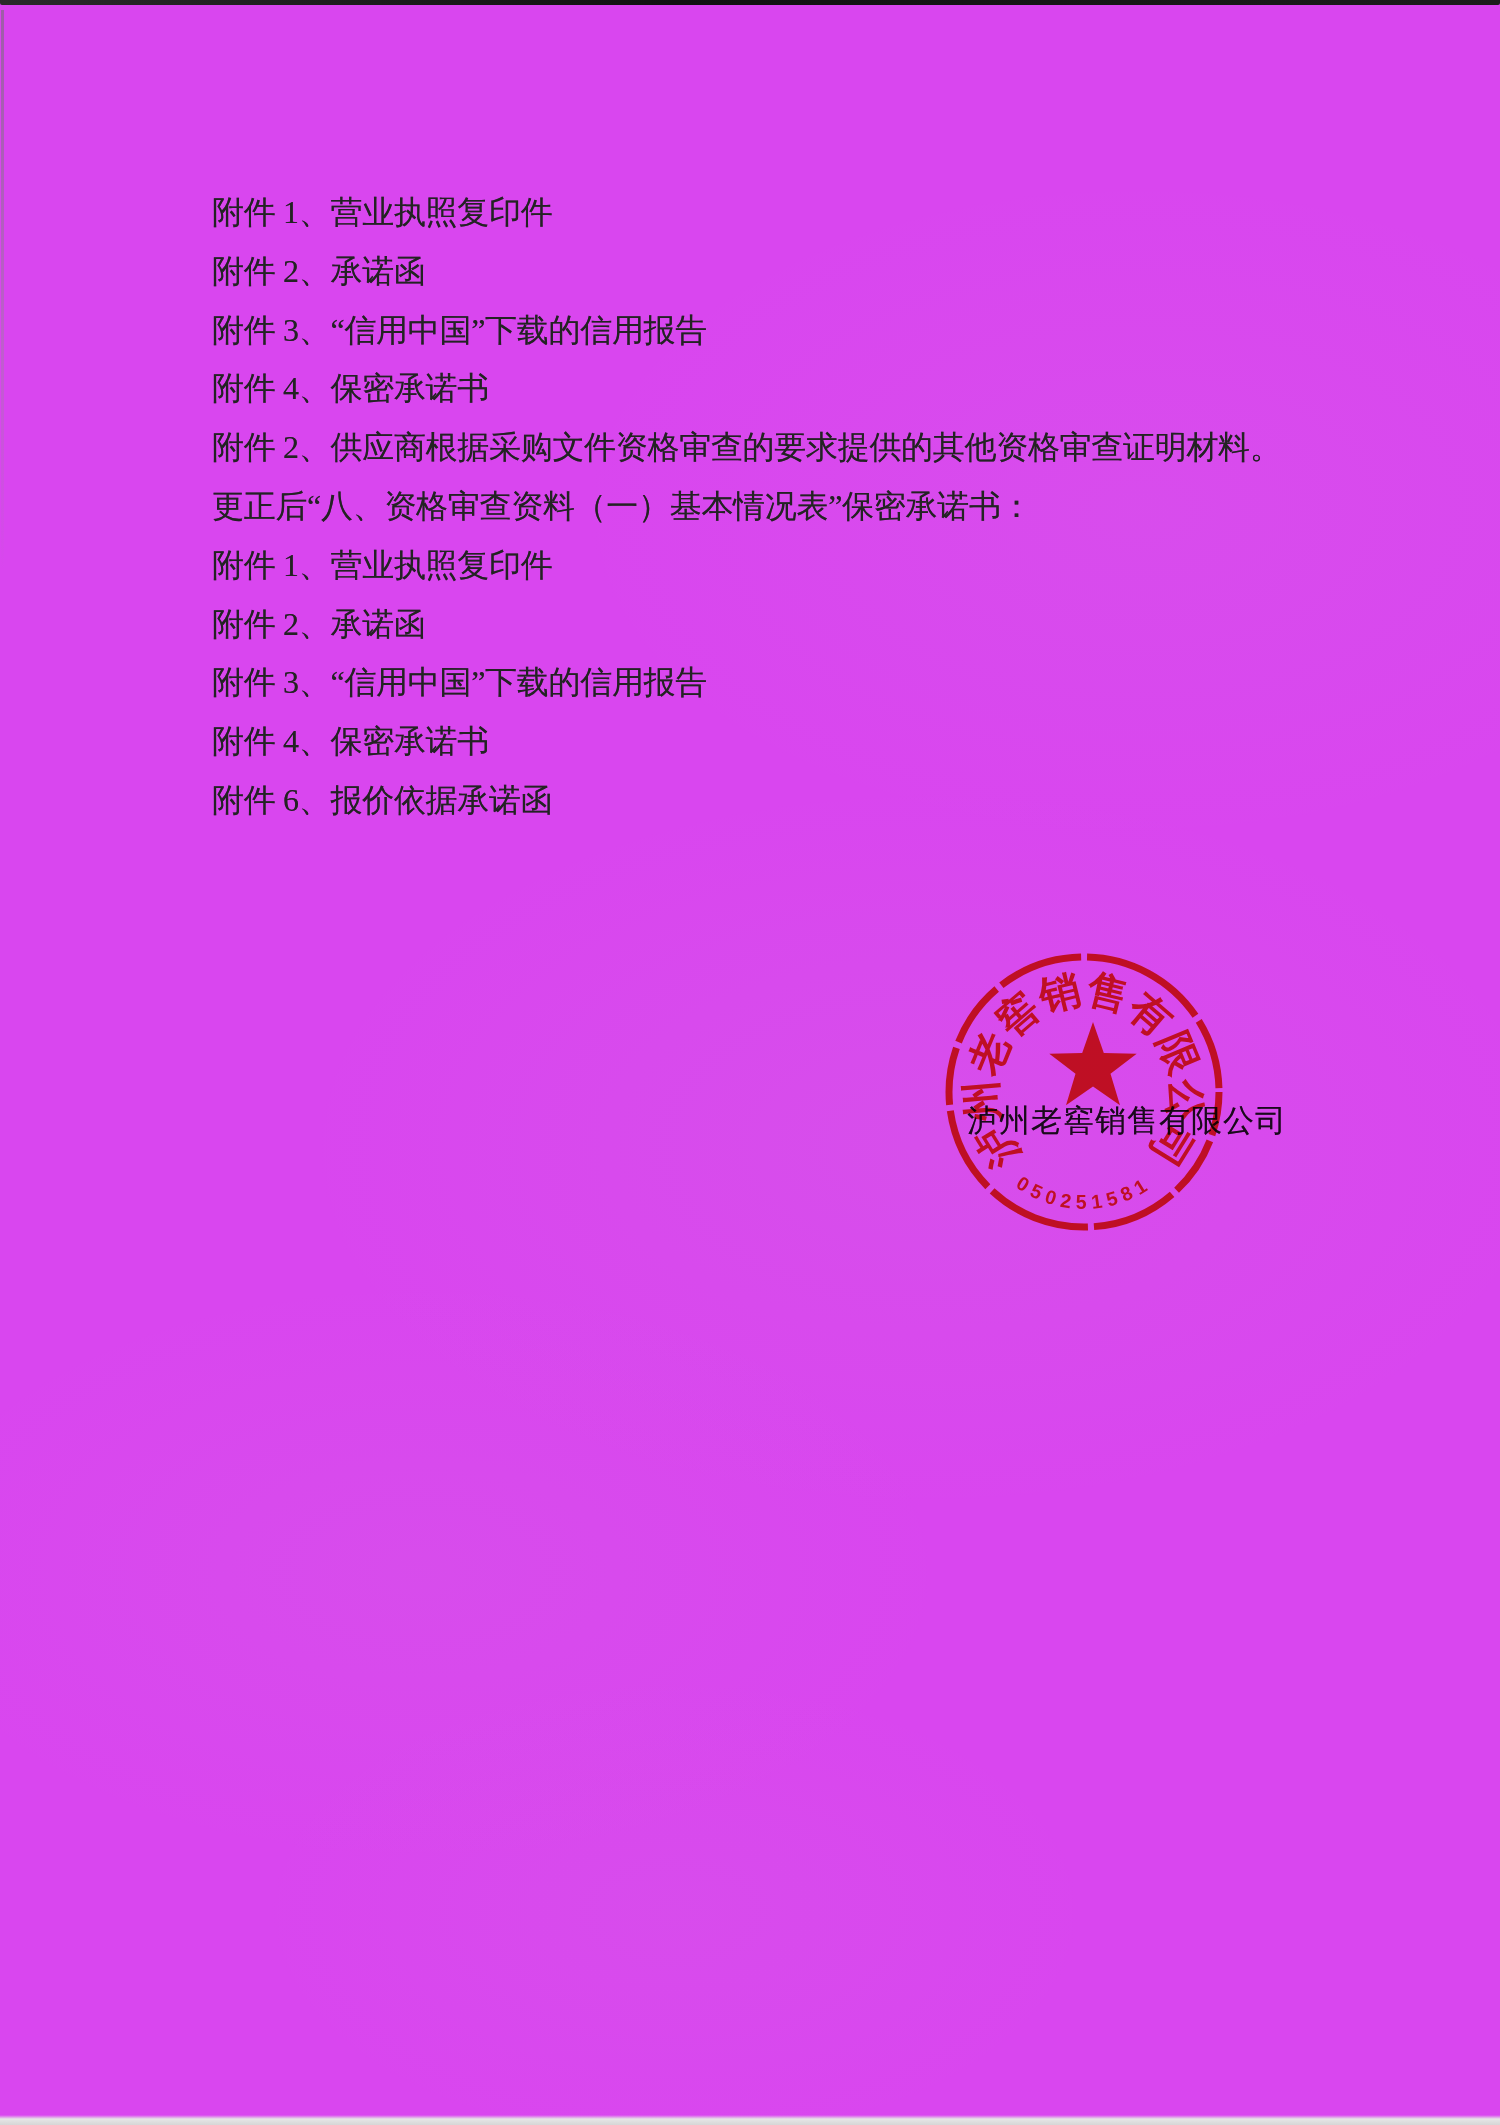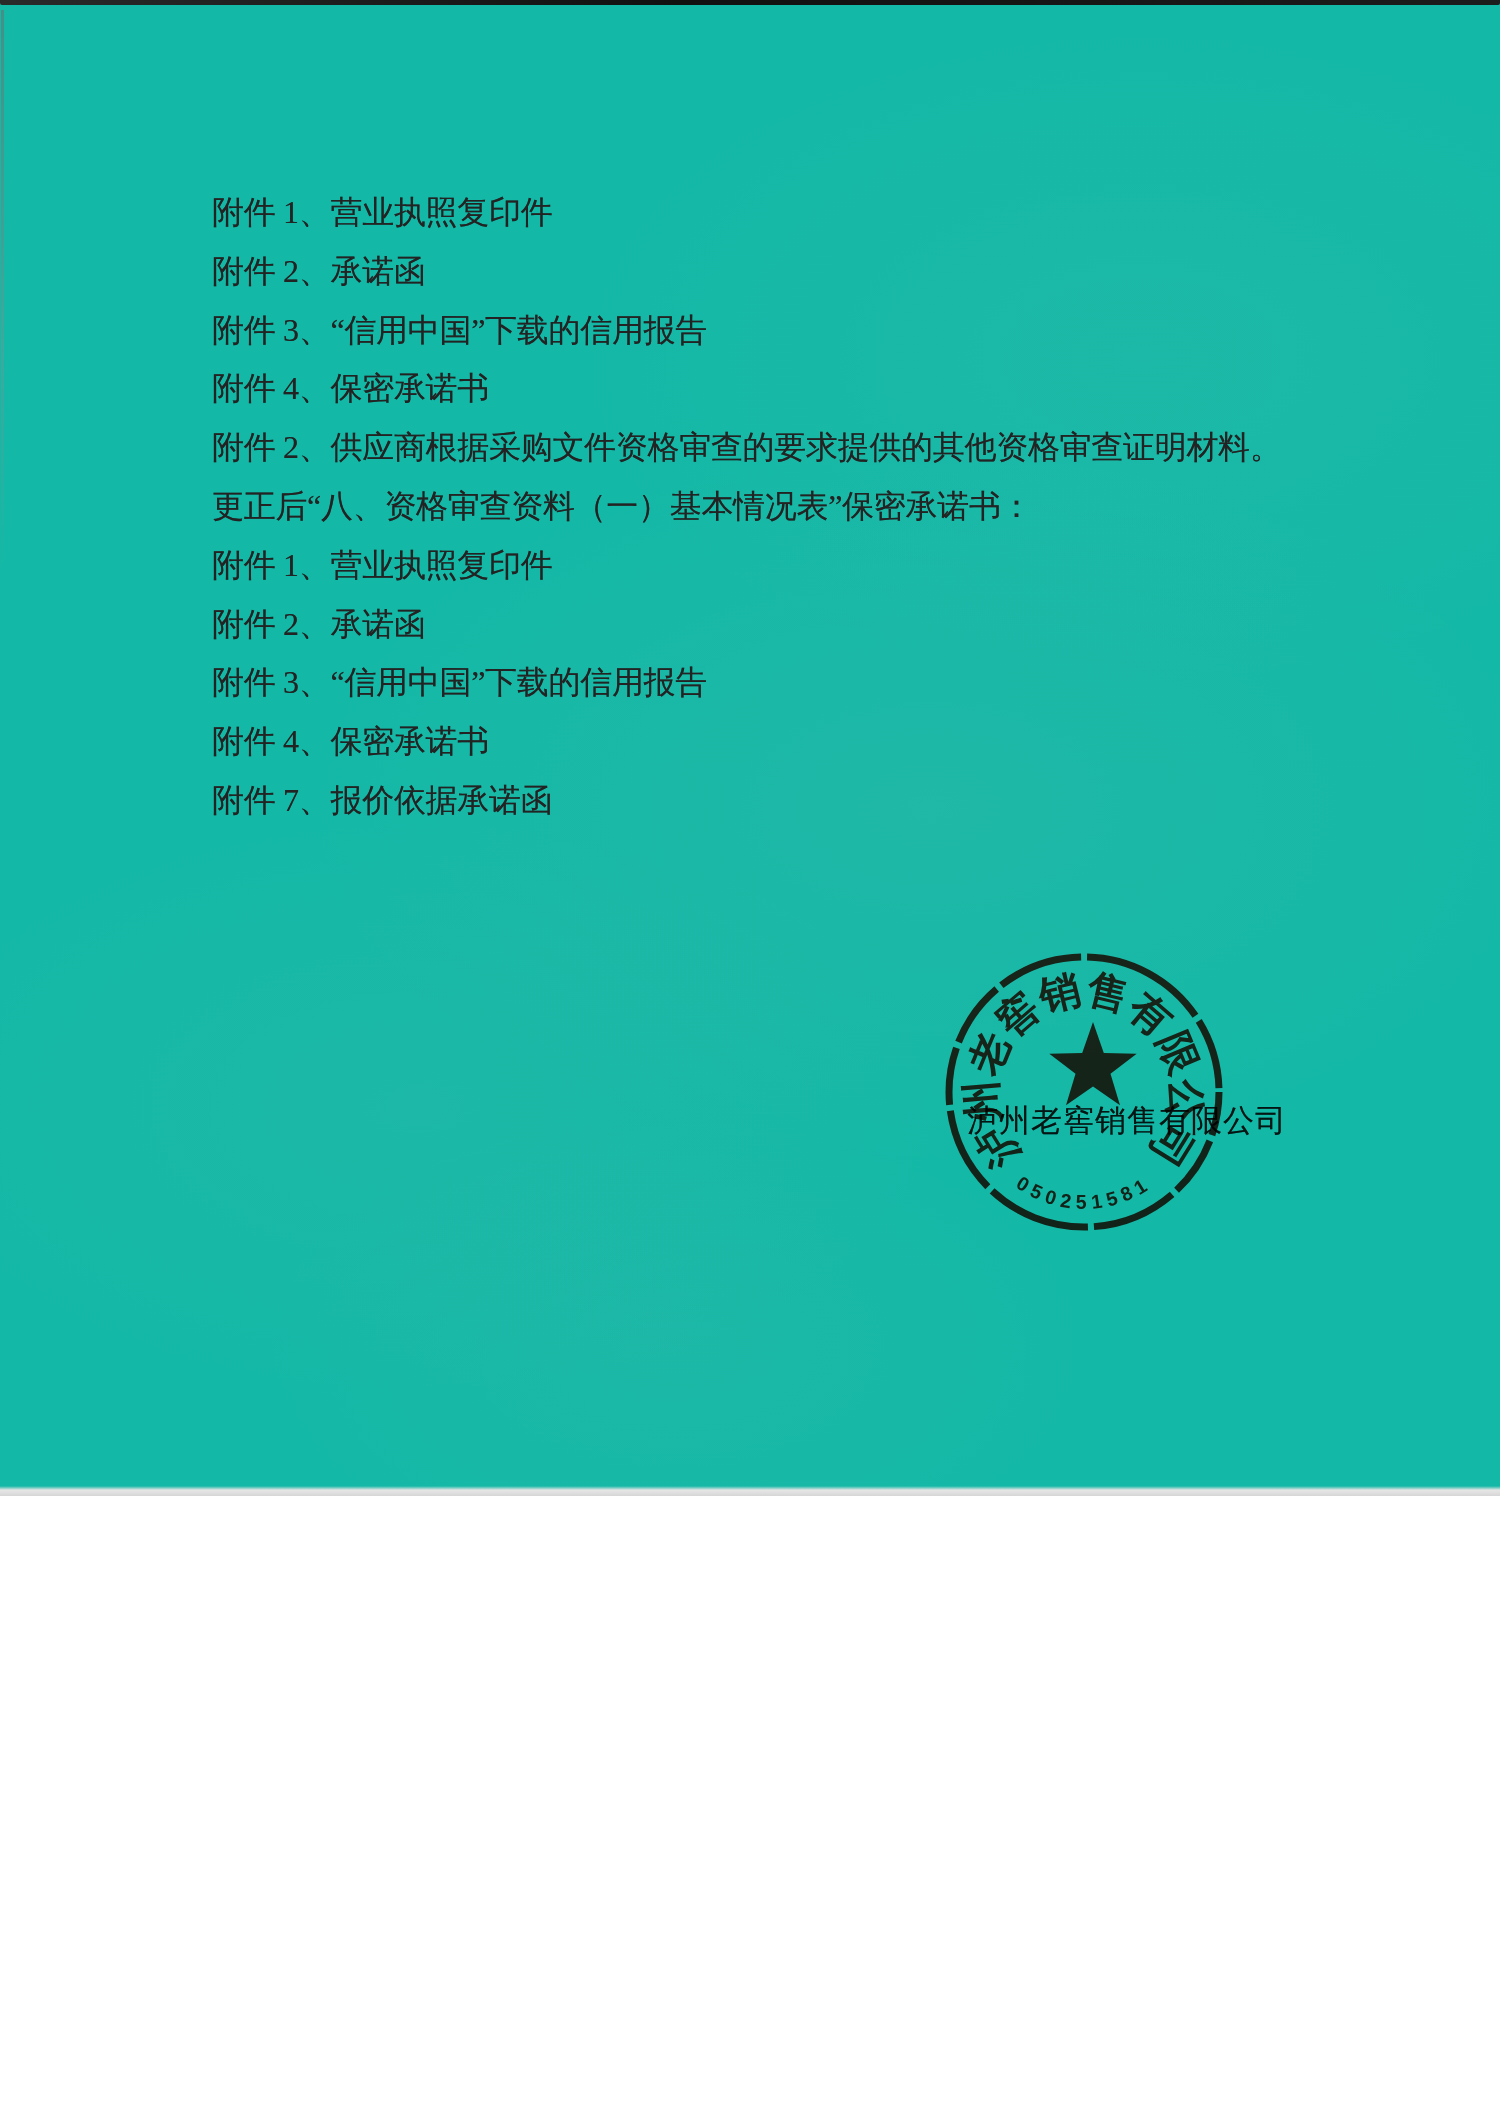--- a/index.html
+++ b/index.html
@@ -3,22 +3,22 @@
 <meta charset="utf-8">
 <style>
   html, body {
     margin: 0;
     padding: 0;
     background: #ffffff;
   }
   .page {
     position: relative;
     width: 1500px;
-    height: 1496px;
-    background: #14b8a6;
+    height: 2125px;
+    background: #d946ef;
     overflow: hidden;
     font-family: "Liberation Serif", "DejaVu Serif", serif;
   }
   
   .page::before {
     content: "";
     position: absolute;
     inset: 0;
     background:
       radial-gradient(900px 520px at 62% 54%, rgba(188,186,182,0.07), transparent 70%),
@@ -108,21 +108,21 @@
     <p>附件 1、营业执照复印件</p>
     <p>附件 2、承诺函</p>
     <p>附件 3、“信用中国”下载的信用报告</p>
     <p>附件 4、保密承诺书</p>
     <p>附件 2、供应商根据采购文件资格审查的要求提供的其他资格审查证明材料。</p>
     <p>更正后“八、资格审查资料（一）基本情况表”保密承诺书：</p>
     <p>附件 1、营业执照复印件</p>
     <p>附件 2、承诺函</p>
     <p>附件 3、“信用中国”下载的信用报告</p>
     <p>附件 4、保密承诺书</p>
-    <p>附件 7、报价依据承诺函</p>
+    <p>附件 6、报价依据承诺函</p>
   </div>
 
   <div class="seal">
     <svg viewBox="0 0 287 287">
 
       <circle cx="143" cy="144" r="135" fill="none" stroke-width="7" stroke-dasharray="44 6 60 6 86 6 105 6 86 6 58 6 66 6 86 6 128 6 71" stroke="#e1261a"></circle>
 
       <path id="ringArc" d="M 80.8 206.2 A 88 88 0 1 1 205.2 206.2" fill="none"></path>
       <path id="serialArc" d="M 71 236.2 A 117 117 0 0 0 215 236.2" fill="none"></path>
 

